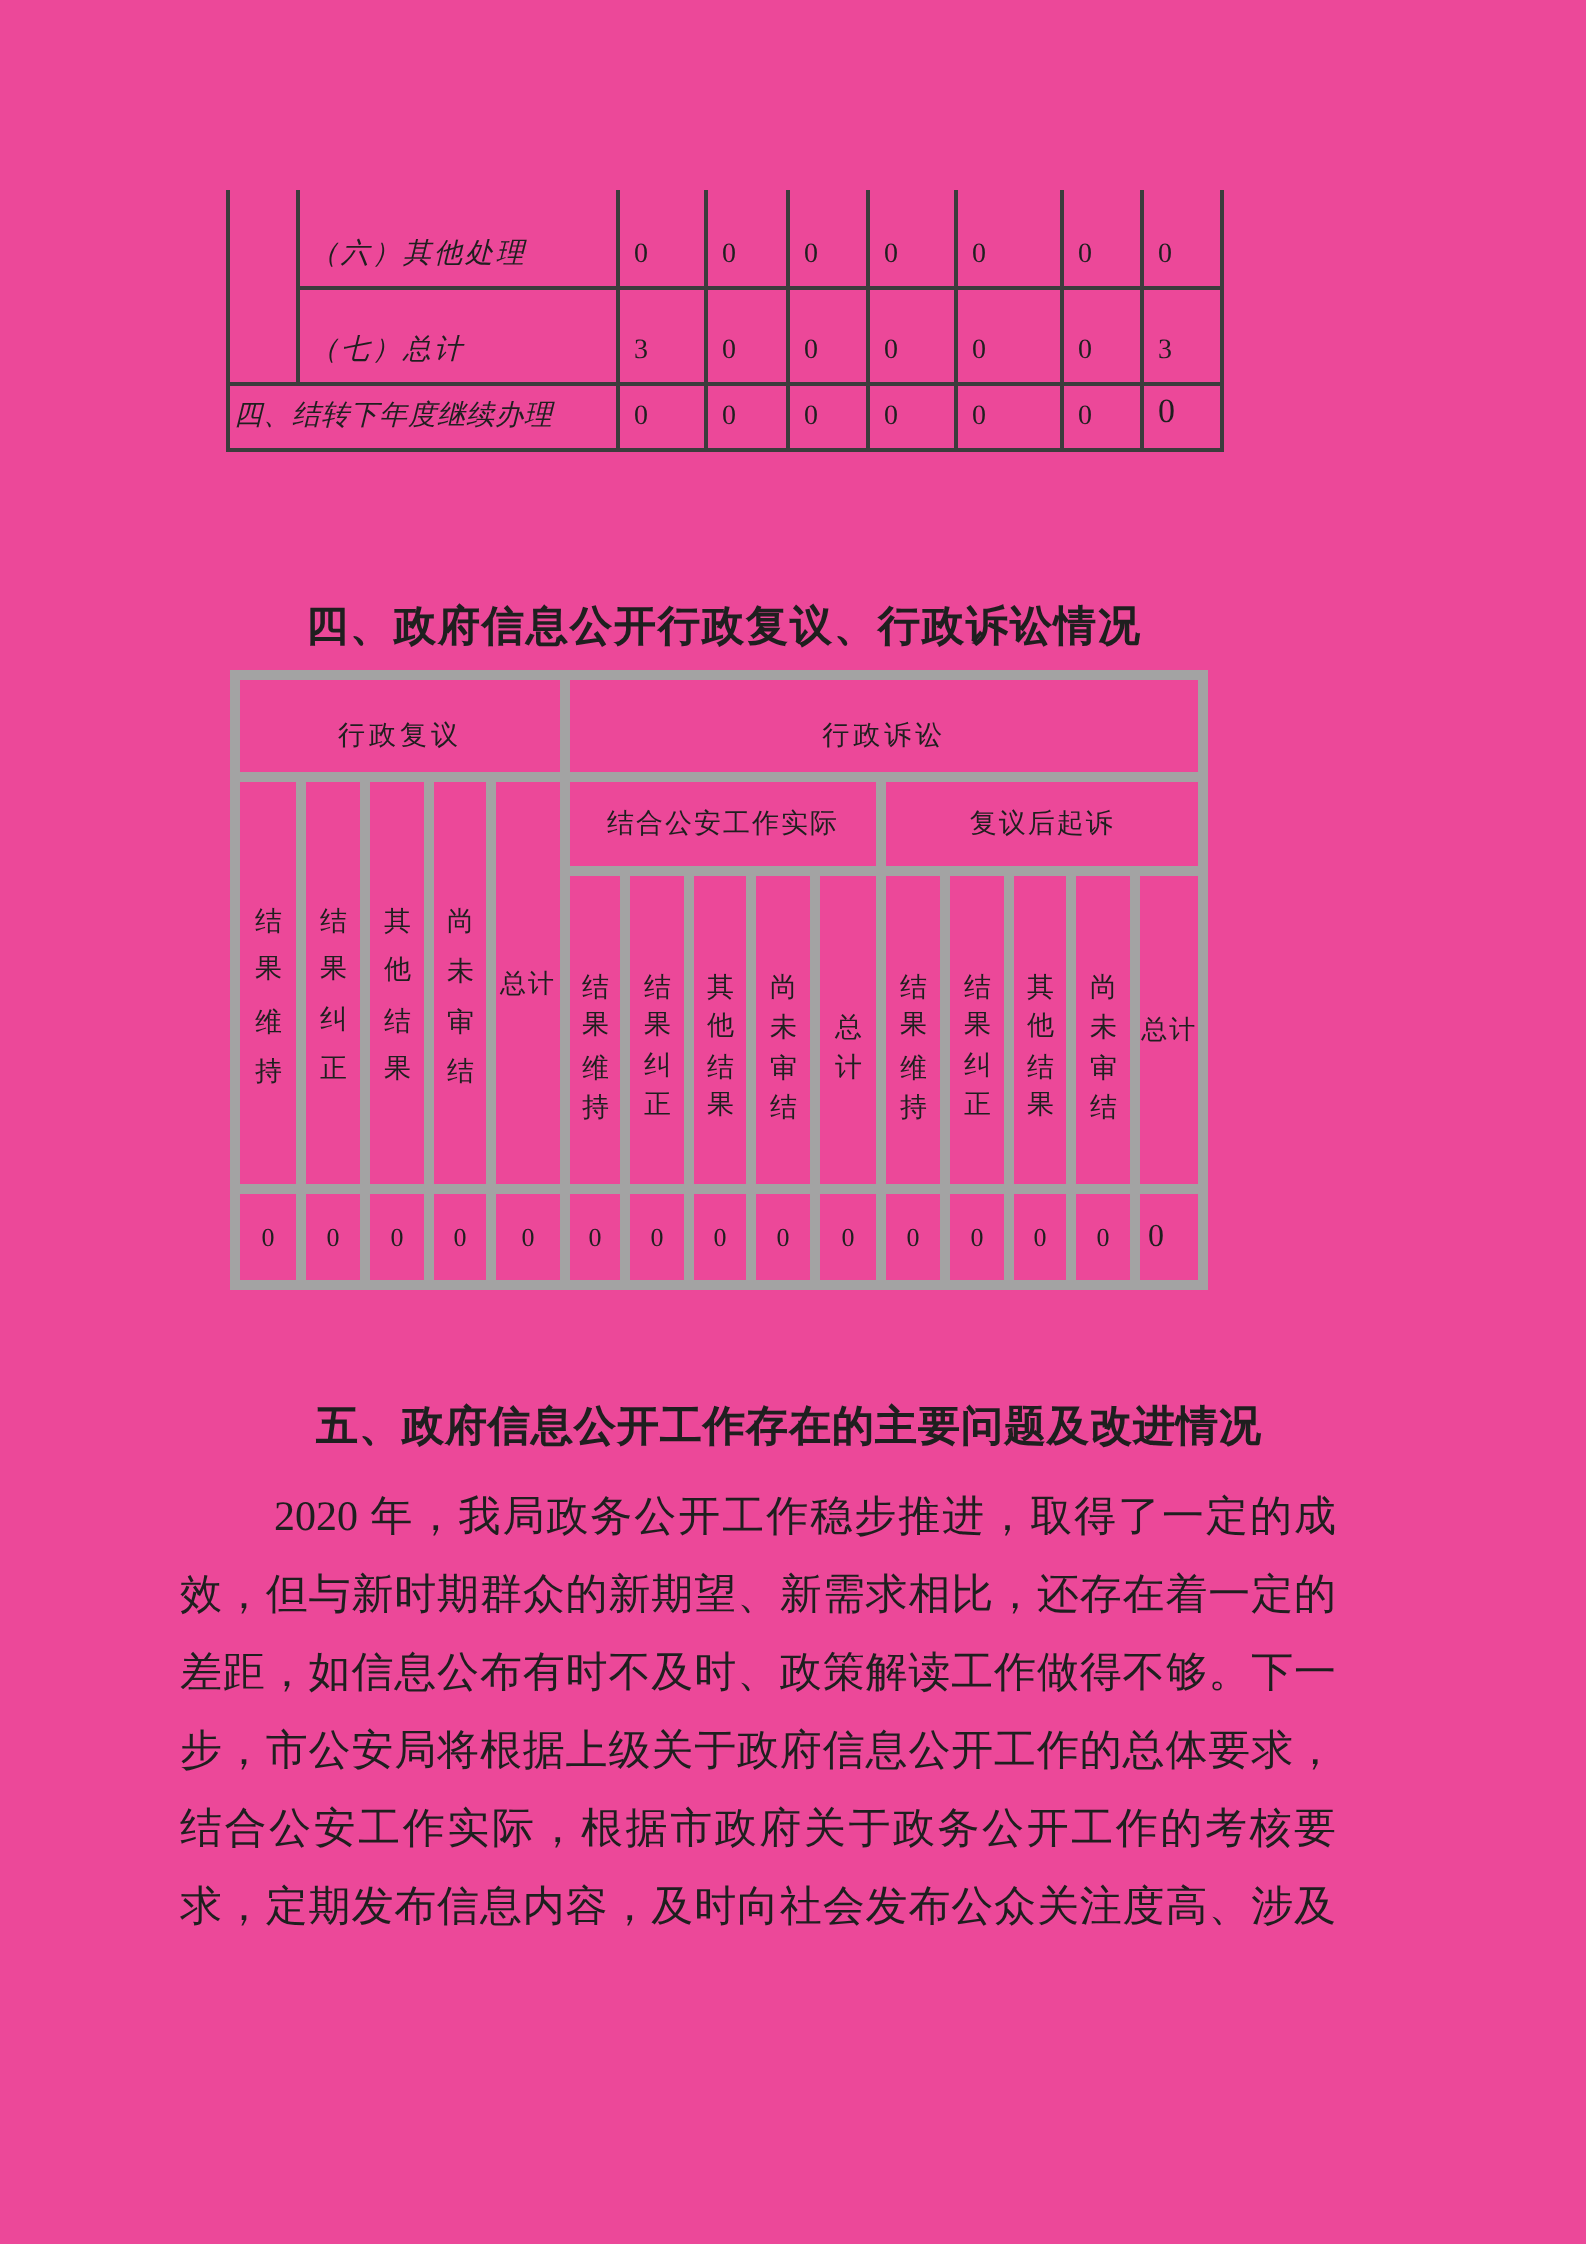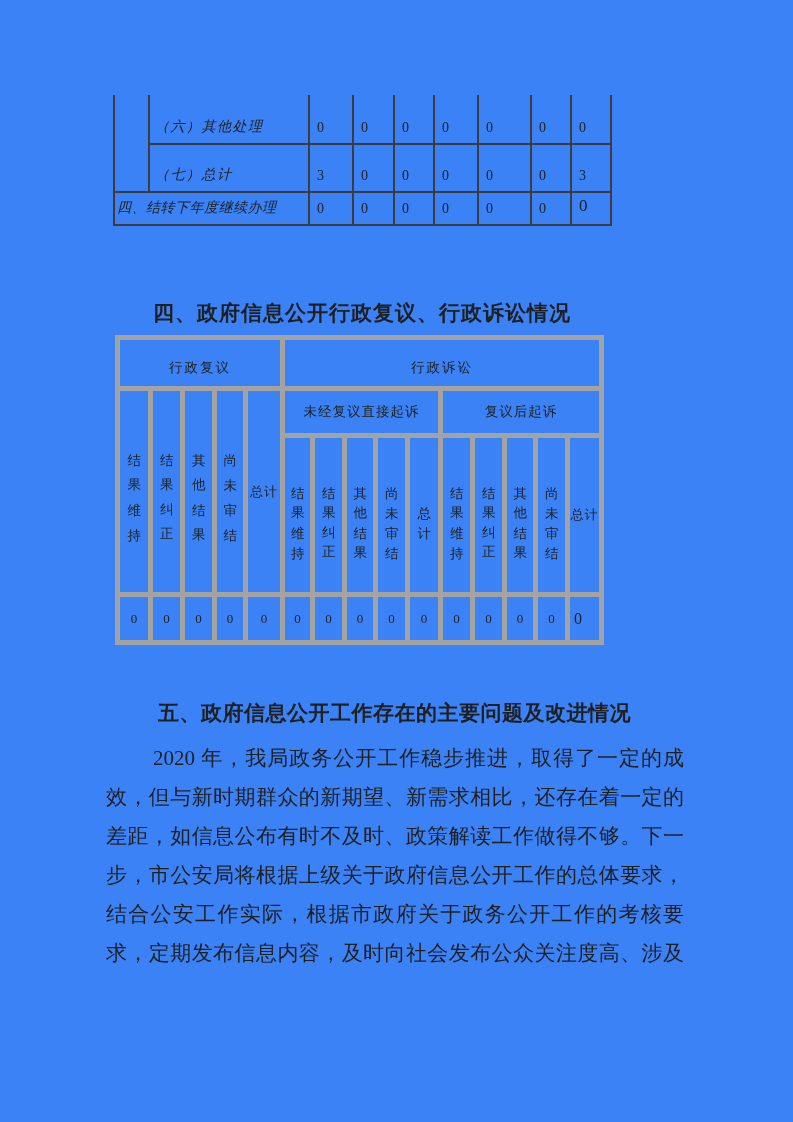--- a/index.html
+++ b/index.html
@@ -2,21 +2,21 @@
 <html><head>
 <meta charset="utf-8">
 <style>
   * { margin: 0; padding: 0; box-sizing: border-box; }
   html, body { background: #888; }
   .page {
     position: relative;
     width: 793px;
     height: 1122px;
     margin: 0 auto;
-    background: #3b82f6;
+    background: #ec4899;
     color: #1f1f1f;
     font-family: "Liberation Serif", "DejaVu Serif", serif;
     overflow: hidden;
   }
 
   
   .t-carry {
     position: absolute;
     left: 113px; top: 95px;
     width: 497px;
@@ -89,21 +89,21 @@
     line-height: 1;
   }
   .vh.tall { letter-spacing: 25px; }
   .t-rl td.tot { font-size: 13px; letter-spacing: 1px; }
   .t-rl tr.dr td { font-size: 13px; }
   .t-rl tr.dr td.big0 { font-size: 16px; text-align: left; padding-left: 4px; }
 
   
   .para {
     position: absolute;
-    left: 106px; top: 739px;
+    left: 90px; top: 739px;
     width: 578px;
     font-size: 21px;
   }
   .pline {
     height: 39px;
     line-height: 39px;
     text-align: justify;
     text-align-last: justify;
     white-space: nowrap;
   }
@@ -194,21 +194,21 @@
       <td rowspan="2">
             <div class="vh tall">结果纠正</div>
           </td>
       <td rowspan="2">
             <div class="vh tall">其他结果</div>
           </td>
       <td rowspan="2">
             <div class="vh tall">尚未审结</div>
           </td>
       <td rowspan="2" class="tot">总计</td>
-      <td class="sub" colspan="5">未经复议直接起诉</td>
+      <td class="sub" colspan="5">结合公安工作实际</td>
       <td class="sub" colspan="5">复议后起诉</td>
     </tr>
     <tr class="g3">
       <td>
             <div class="vh">结果维持</div>
           </td>
       <td>
             <div class="vh">结果纠正</div>
           </td>
       <td>

